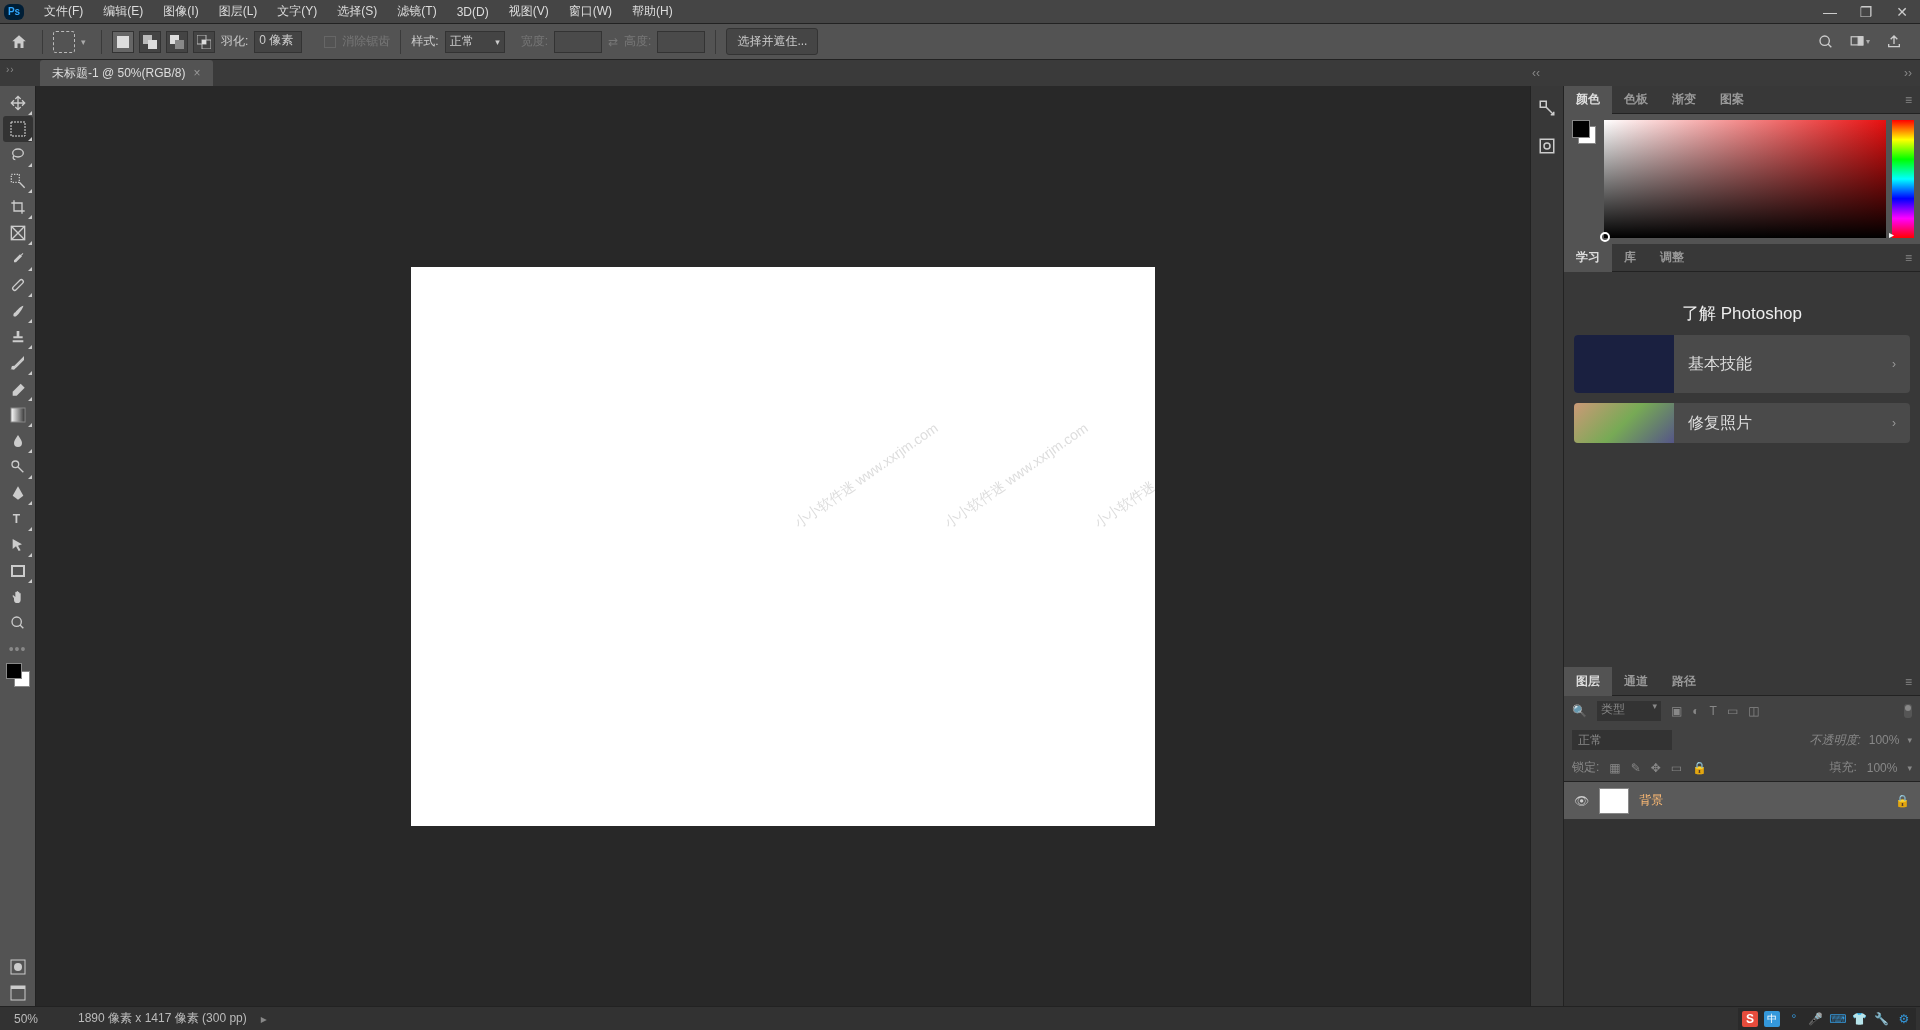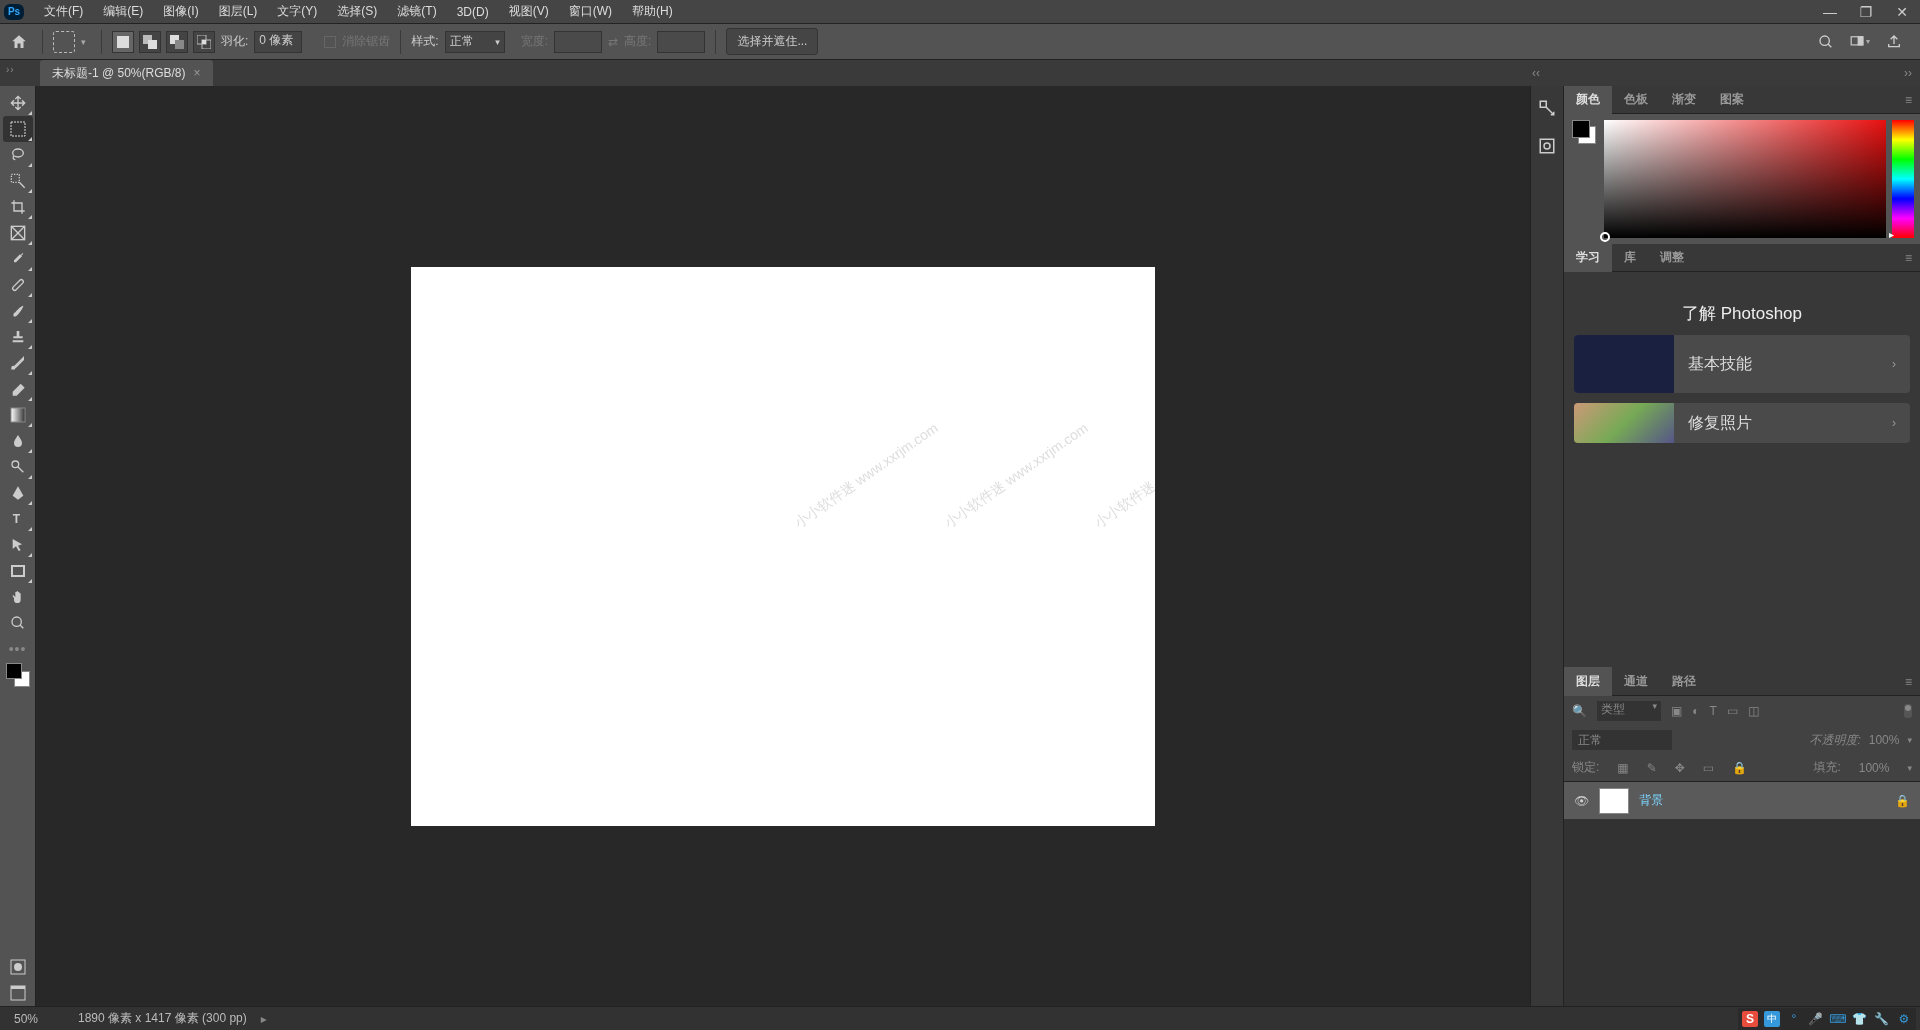--- a/index.html
+++ b/index.html
@@ -80,25 +80,25 @@
 
 .layers-panel { height: 310px; background: #383838; display: flex; flex-direction: column; }
 .layer-filter { height: 30px; background: #424242; display: flex; align-items: center; padding: 0 8px; gap: 10px; color: #888; }
 .layer-filter-dd { width: 64px; height: 20px; background: #333; display: flex; align-items: flex-start; padding: 0 4px; }
 .layer-filter-icn { cursor: pointer; }
 .layer-filter-toggle { margin-left: auto; width: 8px; height: 14px; background: #555; border-radius: 3px; position: relative; }
 .layer-filter-toggle::after { content:''; position: absolute; width: 6px; height: 6px; background: #888; border-radius: 50%; top: 1px; left: 1px; }
 .layer-blend { height: 28px; background: #424242; display: flex; align-items: center; padding: 0 8px; gap: 8px; color: #888; }
 .layer-blend-dd { width: 100px; height: 20px; background: #333; padding: 2px 6px; }
 .layer-opacity { margin-left: auto; font-style: italic; }
-.layer-lock { height: 28px; background: #424242; display: flex; align-items: center; padding: 0 8px; gap: 18px; color: #888; border-bottom: 1px solid #222; }
+.layer-lock { height: 28px; background: #424242; display: flex; align-items: center; padding: 0 8px; gap: 10px; color: #888; border-bottom: 1px solid #222; }
 .layer-row { height: 38px; background: #5a5a5a; display: flex; align-items: center; padding: 0 10px; gap: 10px; border-bottom: 1px solid #333; }
 .layer-eye { color: #ccc; cursor: pointer; }
 .layer-thumb { width: 30px; height: 26px; background: #fff; border: 1px solid #888; }
-.layer-name { color: #7dd3fc; }
+.layer-name { color: #fdba74; }
 .layer-lock-icn { margin-left: auto; color: #999; }
 .layer-empty { flex: 1; background: #323232; }
 
 
 .statusbar { height: 24px; background: #323232; display: flex; align-items: center; padding: 0 14px; gap: 14px; color: #bbb; border-top: 1px solid #222; position: relative; }
 .status-zoom { width: 50px; }
 .status-arrow { color: #888; }
 
 
 .tray { position: absolute; right: 4px; bottom: 0px; height: 22px; display: flex; align-items: center; gap: 6px; padding: 0 4px; background: #2a2a2a; }

